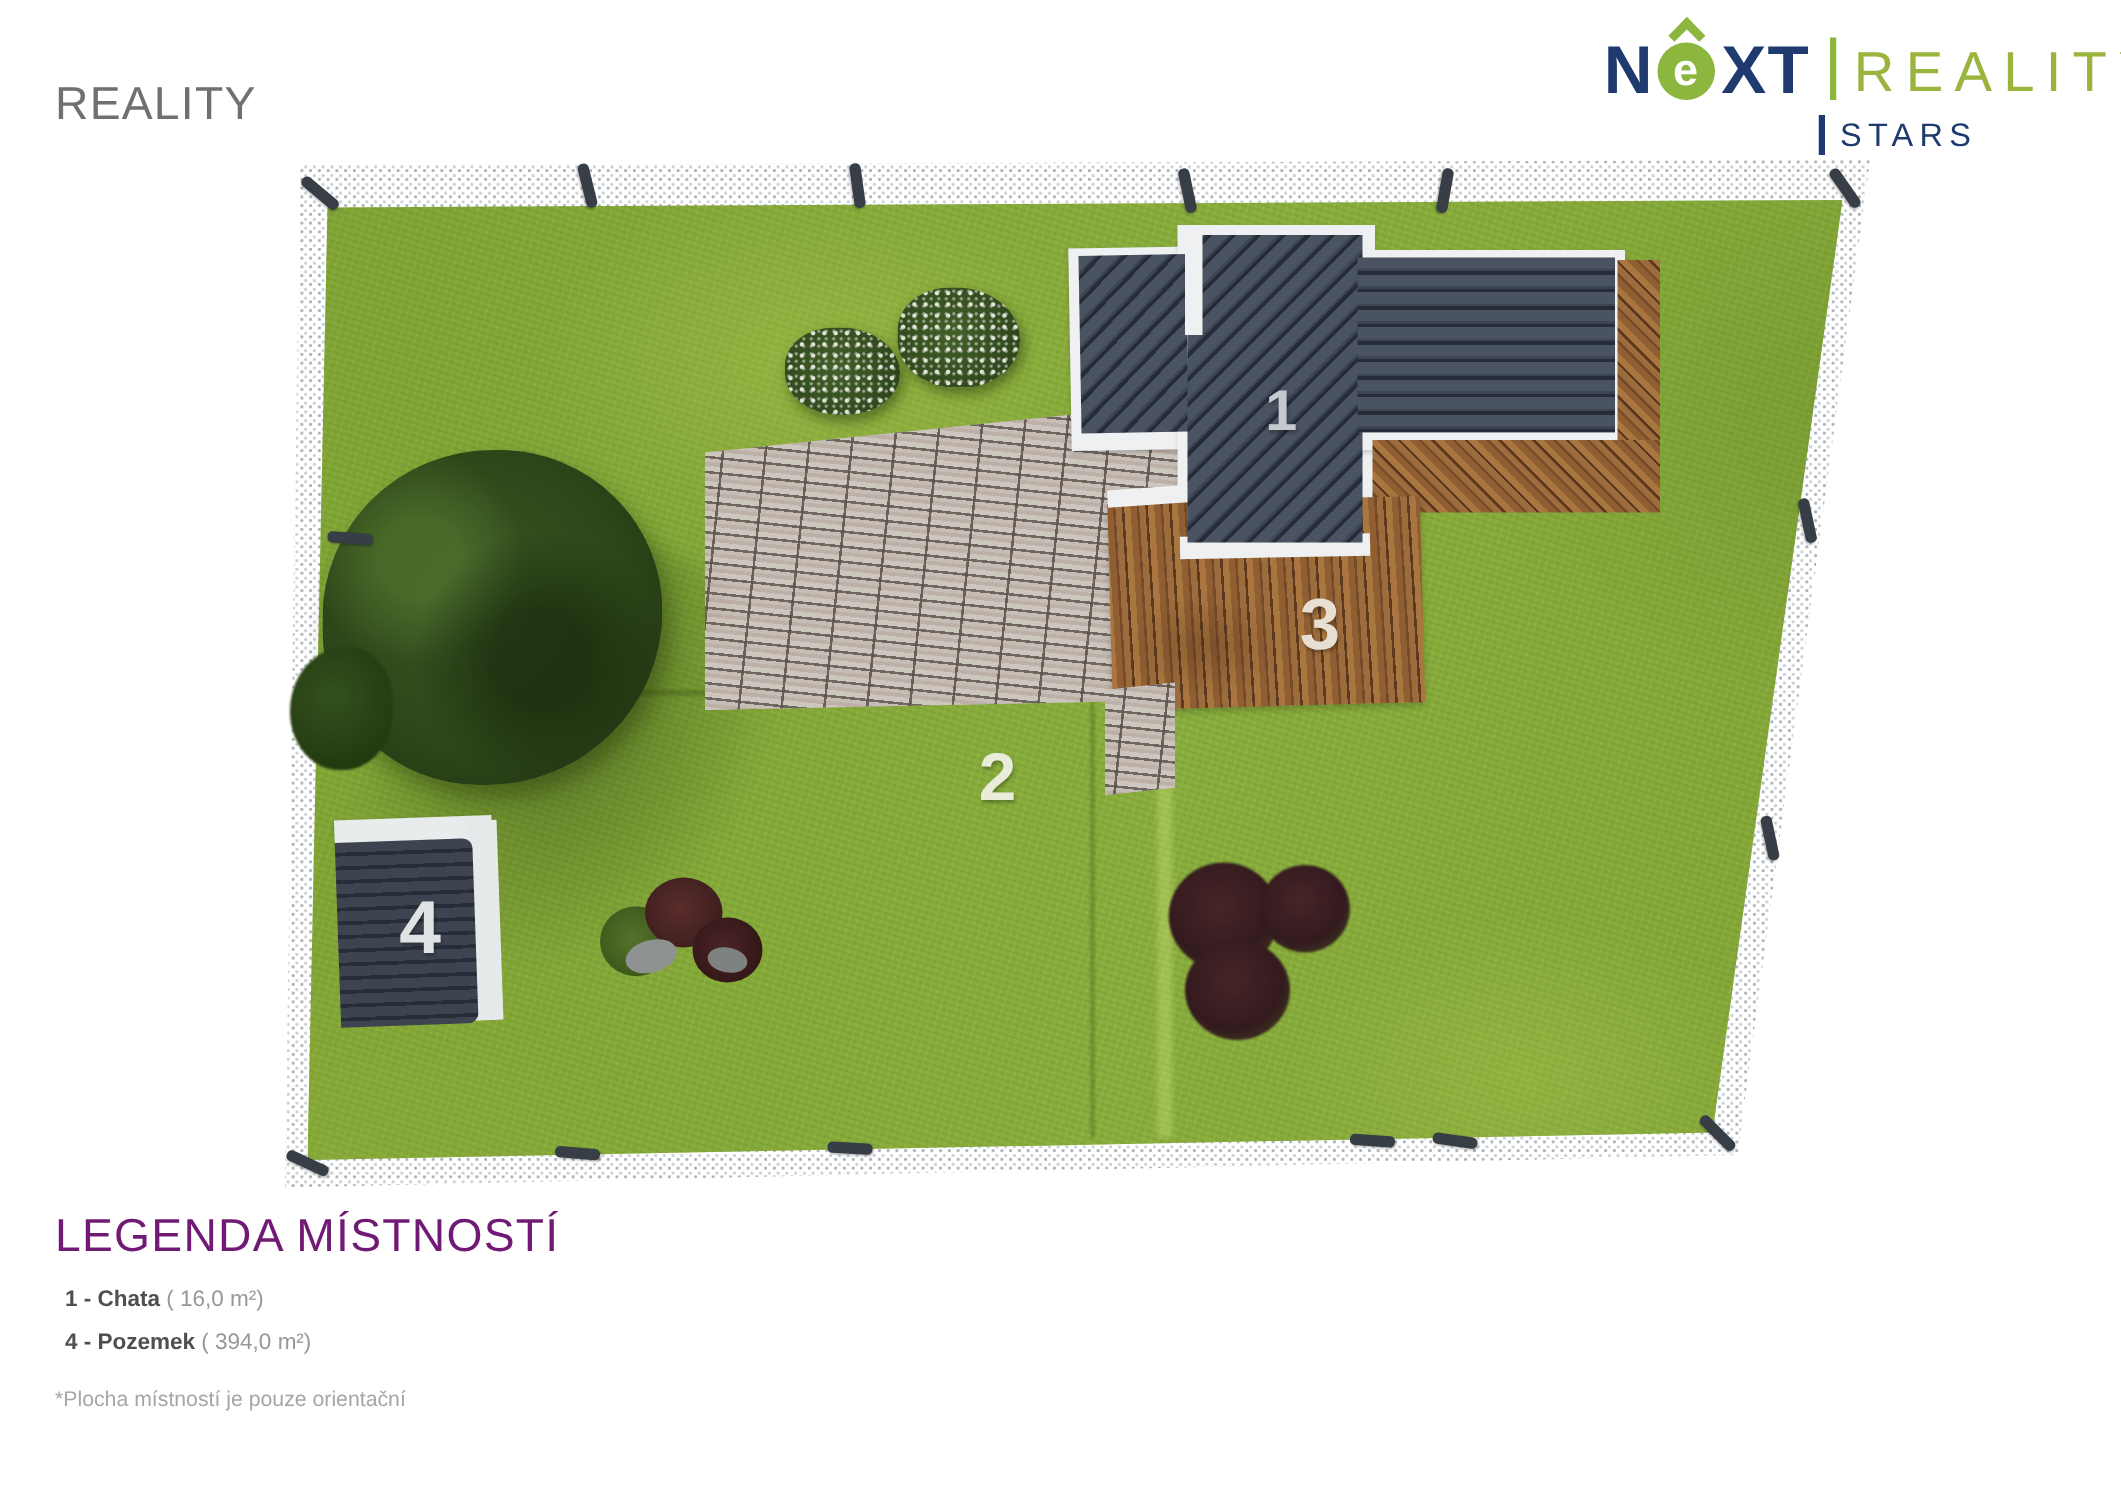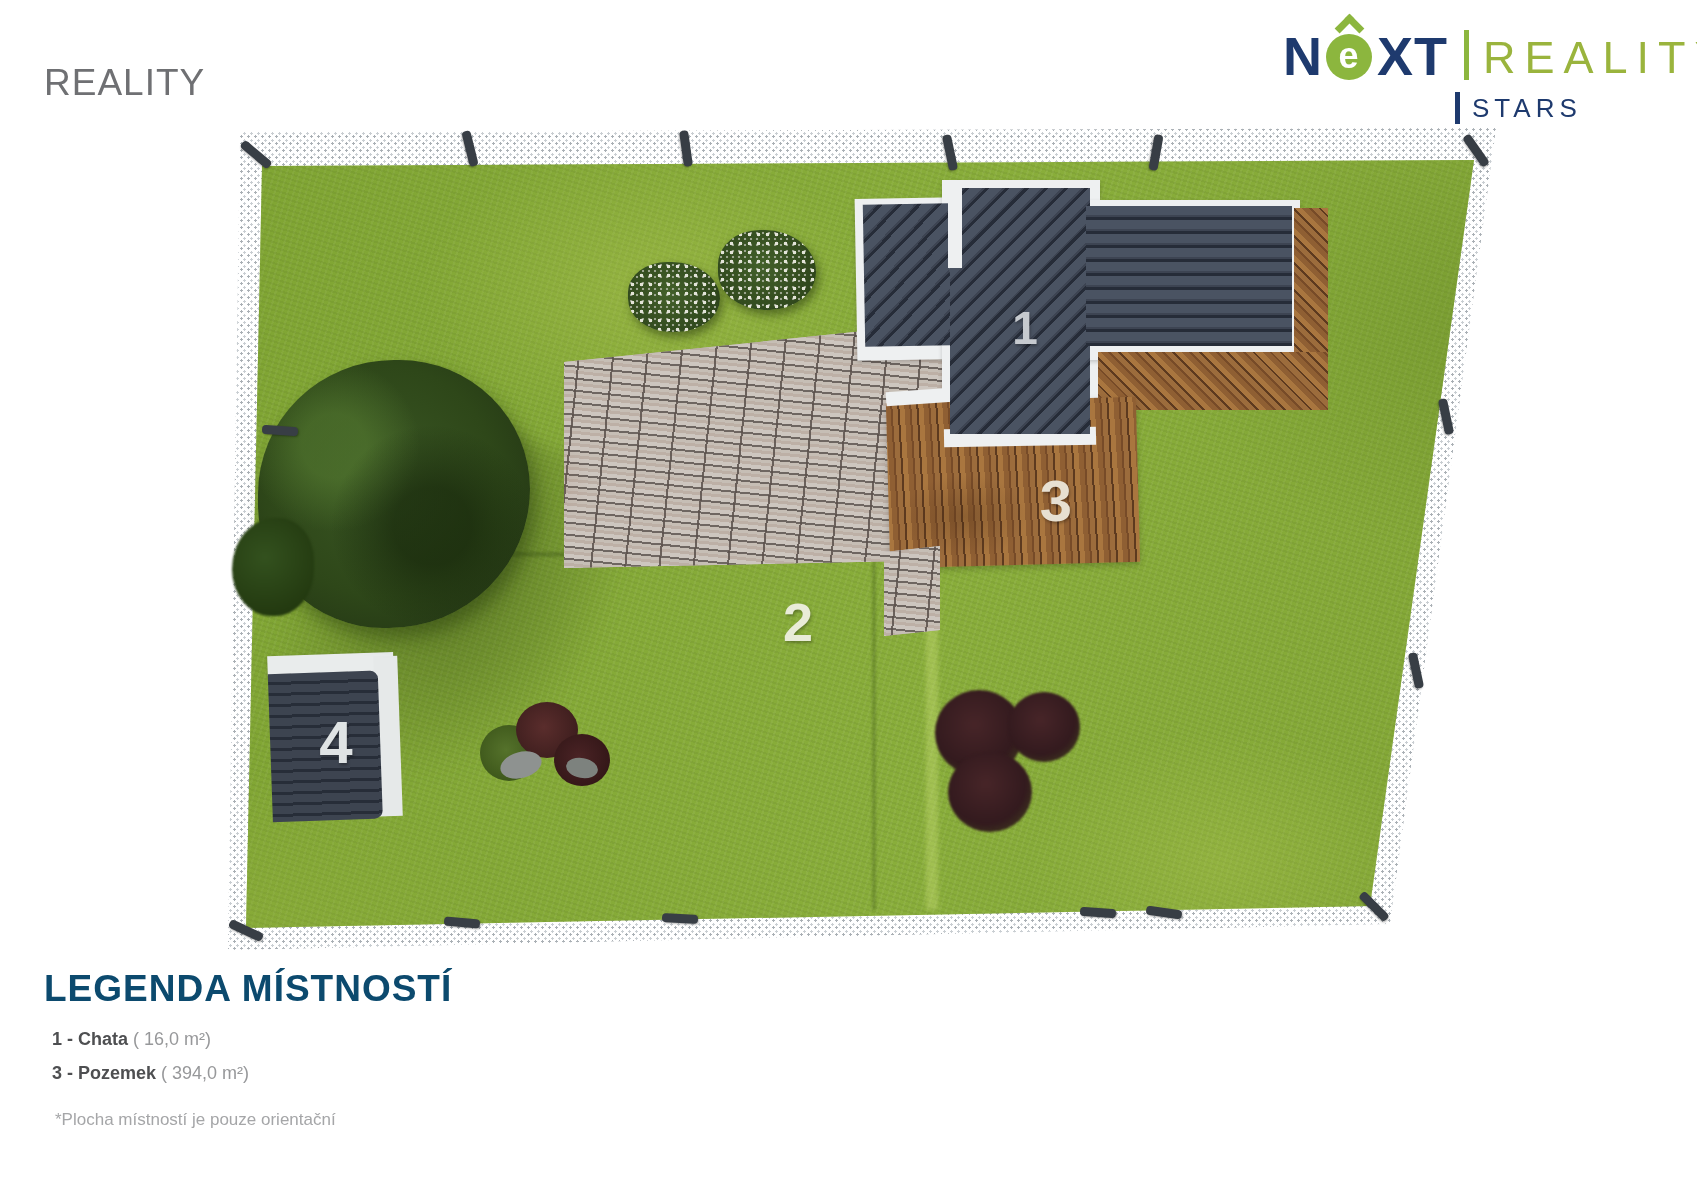--- a/index.html
+++ b/index.html
@@ -112,26 +112,26 @@
   .post{position:absolute;width:36px;height:9px;background:#383e45;border-radius:4px;box-shadow:1px 1px 2px rgba(0,0,0,.3);}
 
   .marker{position:absolute;transform:translate(-50%,-50%);font-weight:700;text-shadow:1px 2px 3px rgba(0,0,0,.28);}
   .m1{left:1025px;top:328px;font-size:46px;color:#c6cacf;}
   .m2{left:798px;top:622px;font-size:54px;color:#e9ecd8;}
   .m3{left:1056px;top:500px;font-size:58px;color:#e7e0d2;}
   .m4{left:336px;top:742px;font-size:60px;color:#dfe3e4;}
 
   
   .legend{position:absolute;left:44px;top:968px;}
-  .legend-heading{font-size:37px;font-weight:700;color:#0c4a6e;letter-spacing:1px;}
+  .legend-heading{font-size:37px;font-weight:400;color:#701a75;letter-spacing:1px;}
   .legend-items{margin-top:14px;margin-left:8px;}
   .legend-item{font-size:18px;line-height:30px;margin-bottom:4px;}
   .legend-item .bold{font-weight:700;color:#4e4f51;}
   .legend-item .area{font-weight:400;color:#97989a;}
-  .footnote{margin-top:22px;margin-left:11px;font-size:17px;color:#a5a6a8;}
+  .footnote{margin-top:22px;margin-left:0;font-size:17px;color:#a5a6a8;}
 </style>
 </head>
 <body>
 
 <div class="stage">
 
   <div class="title">REALITY</div>
 
   <div class="logo">
     <div class="logo-row">
@@ -227,20 +227,20 @@
   </div>
 
   <div class="legend">
     <div class="legend-heading">LEGENDA MÍSTNOSTÍ</div>
     <div class="legend-items">
       <div class="legend-item">
         <span class="bold">1 - Chata</span>
         <span class="area">( 16,0 m²)</span>
       </div>
       <div class="legend-item">
-        <span class="bold">3 - Pozemek</span>
+        <span class="bold">4 - Pozemek</span>
         <span class="area">( 394,0 m²)</span>
       </div>
     </div>
     <div class="footnote">*Plocha místností je pouze orientační</div>
   </div>
 
 </div>
 
 </body></html>

